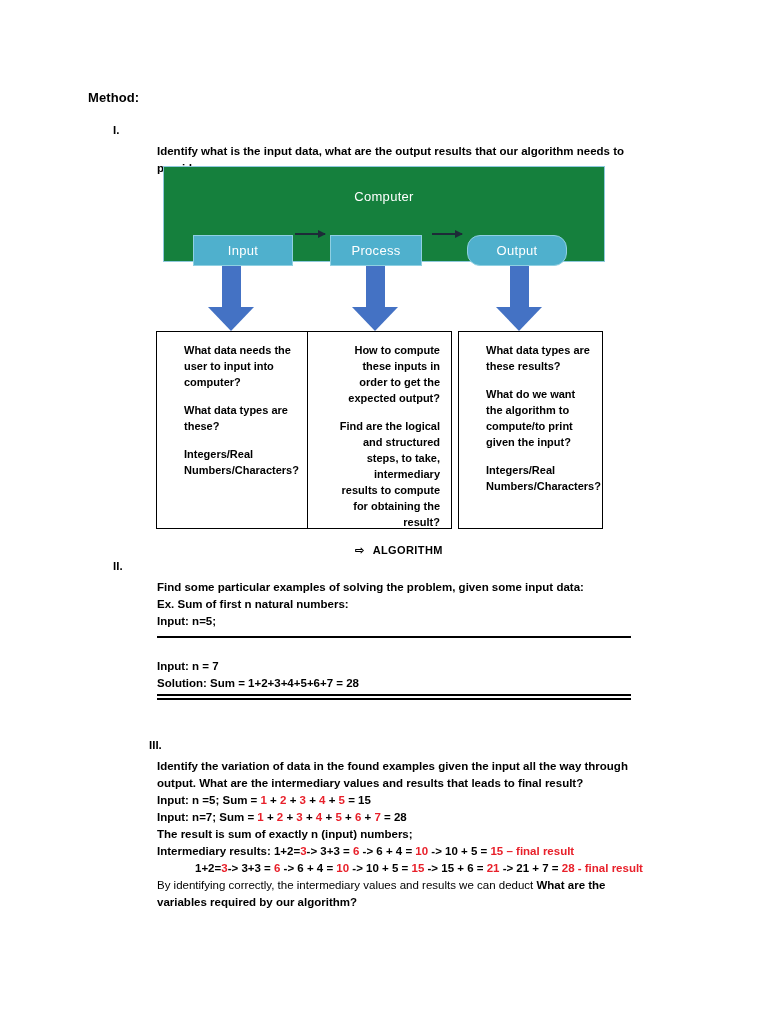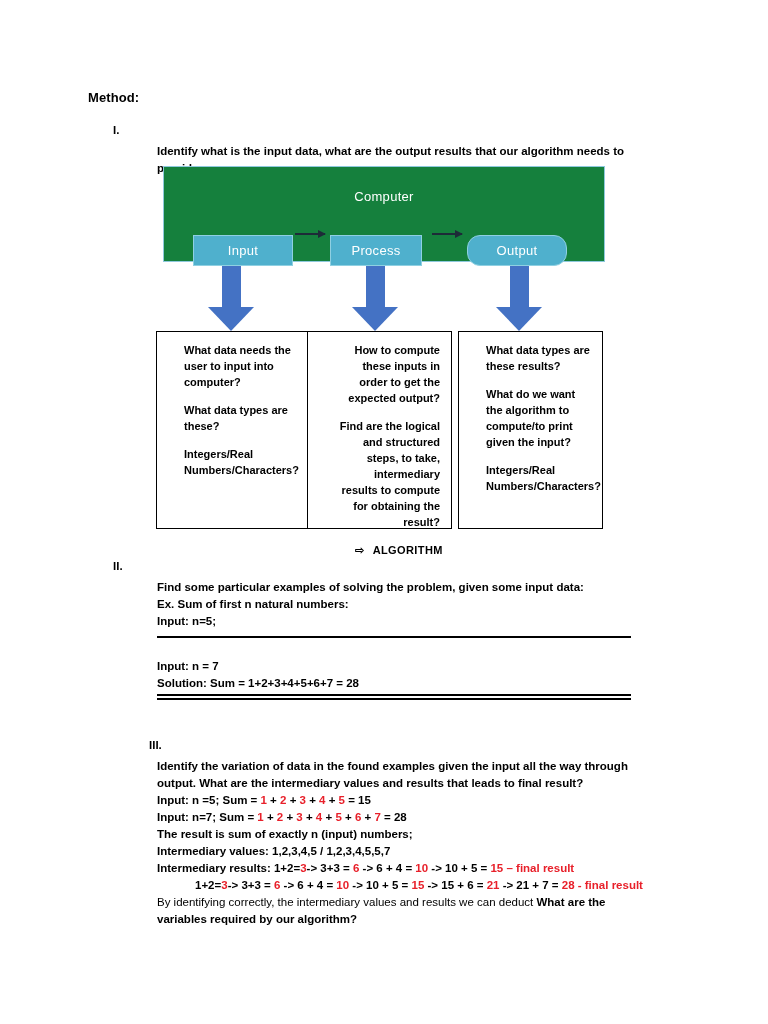--- a/index.html
+++ b/index.html
@@ -235,19 +235,18 @@
   </div>
   <div class="hrule r2"></div>
   <div class="hrule r3"></div>
 
   <div class="numeral" style="left:113px; top:739px;margin-left:36px;">III.</div>
   <div class="body-col" style="top:739px; width:498px;">
     <div class="b">Identify the variation of data in the found examples given the input all the way through output. What are the intermediary values and results that leads to final result?</div>
     <div class="b"><span>Input: n =5; Sum = </span><span class="red">1</span><span> + </span><span class="red">2</span><span> + </span><span class="red">3</span><span> + </span><span class="red">4</span><span> + </span><span class="red">5</span><span> = 15</span></div>
     <div class="b"><span>Input: n=7; Sum = </span><span class="red">1</span><span> + </span><span class="red">2</span><span> + </span><span class="red">3</span><span> + </span><span class="red">4</span><span> + </span><span class="red">5</span><span> + </span><span class="red">6</span><span> + </span><span class="red">7</span><span> = 28</span></div>
     <div class="b">The result is sum of exactly n (input) numbers;</div>
-    <div class="b"><span>Intermediary values: </span><span>1,2,3,4,5 / 1,2,3,4,5,5,7</span></div>
     <div class="b"><span>Intermediary results: </span><span>1+2=</span><span class="red">3</span><span>-&gt; 3+3 = </span><span class="red">6</span><span> -&gt; 6 + 4 = </span><span class="red">10</span><span> -&gt; 10 + 5 = </span><span class="red">15 – final result</span></div>
     <div class="b indent-sub"><span>1+2=</span><span class="red">3</span><span>-&gt; 3+3 = </span><span class="red">6</span><span> -&gt; 6 + 4 = </span><span class="red">10</span><span> -&gt; 10 + 5 = </span><span class="red">15</span><span> -&gt; 15 + 6 = </span><span class="red">21</span><span> -&gt; 21 + 7 = </span><span class="red">28  - final result</span></div>
     <div><span>By identifying correctly, the intermediary values and results we can deduct </span><span class="b">What are the variables required by our algorithm?</span></div>
   </div>
 
 </div>
 
 </body></html>

